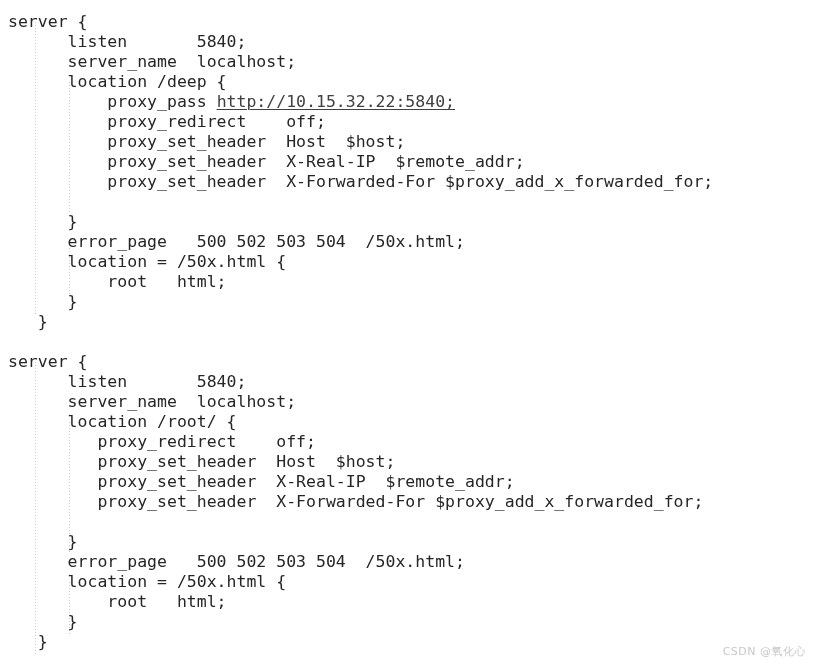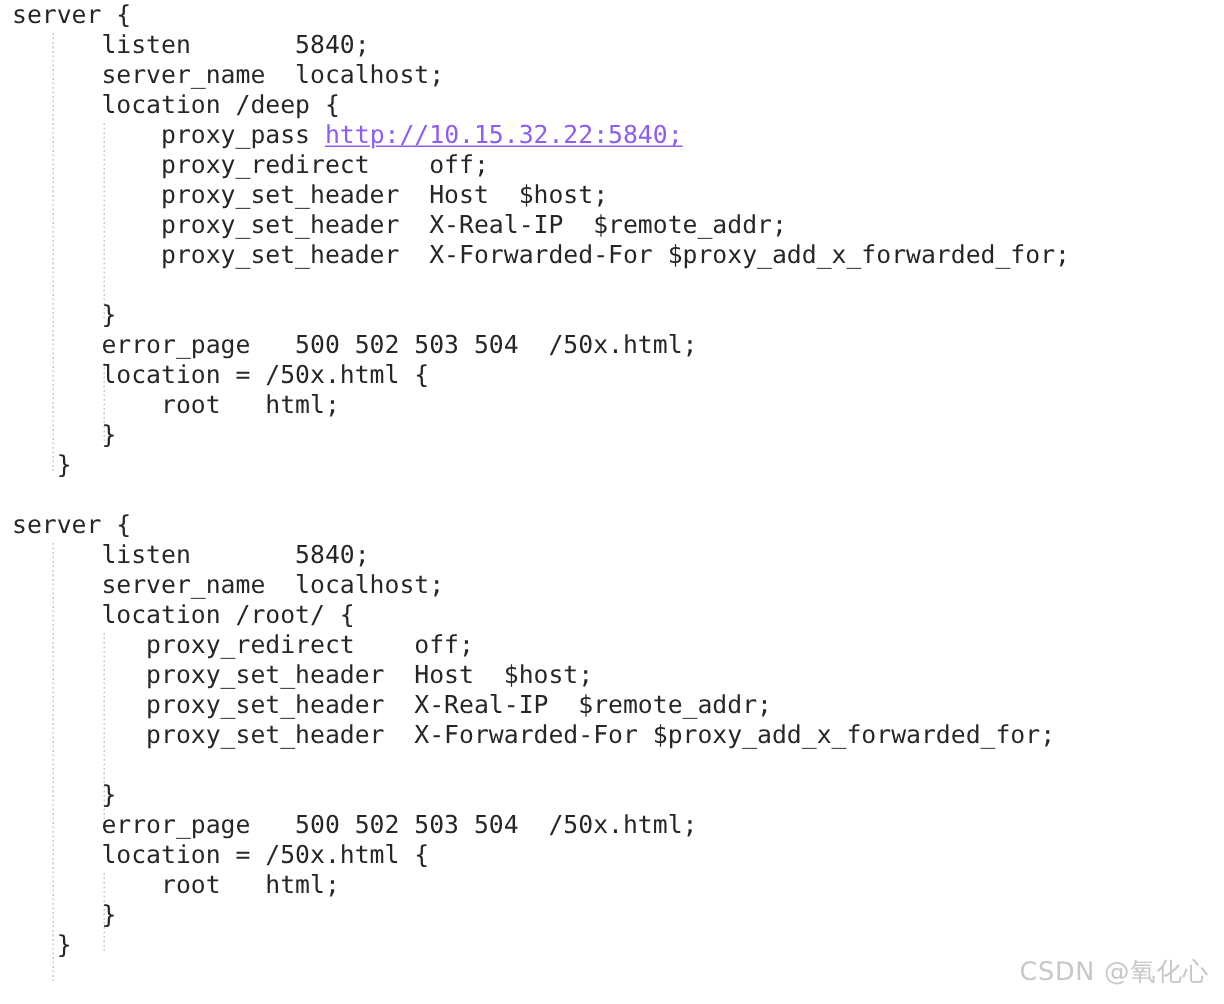--- a/index.html
+++ b/index.html
@@ -18,21 +18,21 @@
     overflow: hidden;
   }
 
   
   #code-area {
     position: absolute;
     left: 0;
     top: 0;
     width: 816px;
     height: 669px;
-    padding: 0 0 0 8px;
+    padding: 12px 0 0 8px;
     box-sizing: border-box;
   }
 
   .code-line {
     font-family: "DejaVu Sans Mono", "Liberation Mono", monospace;
     font-size: 16.5px;
     line-height: 20px;
     height: 20px;
     color: #262626;
     white-space: pre;
@@ -40,21 +40,21 @@
     position: relative;
     z-index: 2;
   }
 
   .code-line.blank {
     color: transparent;
   }
 
   
   .url-link {
-    color: #8b5cf6;
+    color: #404040;
     text-decoration: underline;
     text-decoration-thickness: 1px;
     text-underline-offset: 2px;
     cursor: pointer;
   }
 
   
   .indent-guide {
     position: absolute;
     width: 1px;
@@ -66,21 +66,21 @@
     );
     background-size: 1px 3px;
   }
 
   
   #watermark {
     position: absolute;
     right: 10px;
     bottom: 10px;
     font-family: "DejaVu Sans", "Liberation Sans", sans-serif;
-    font-size: 17px;
+    font-size: 11px;
     color: #c8c8c8;
     letter-spacing: 0.5px;
     z-index: 3;
     user-select: none;
   }
 </style>
 </head>
 <body>
 
 <div id="screenshot">

